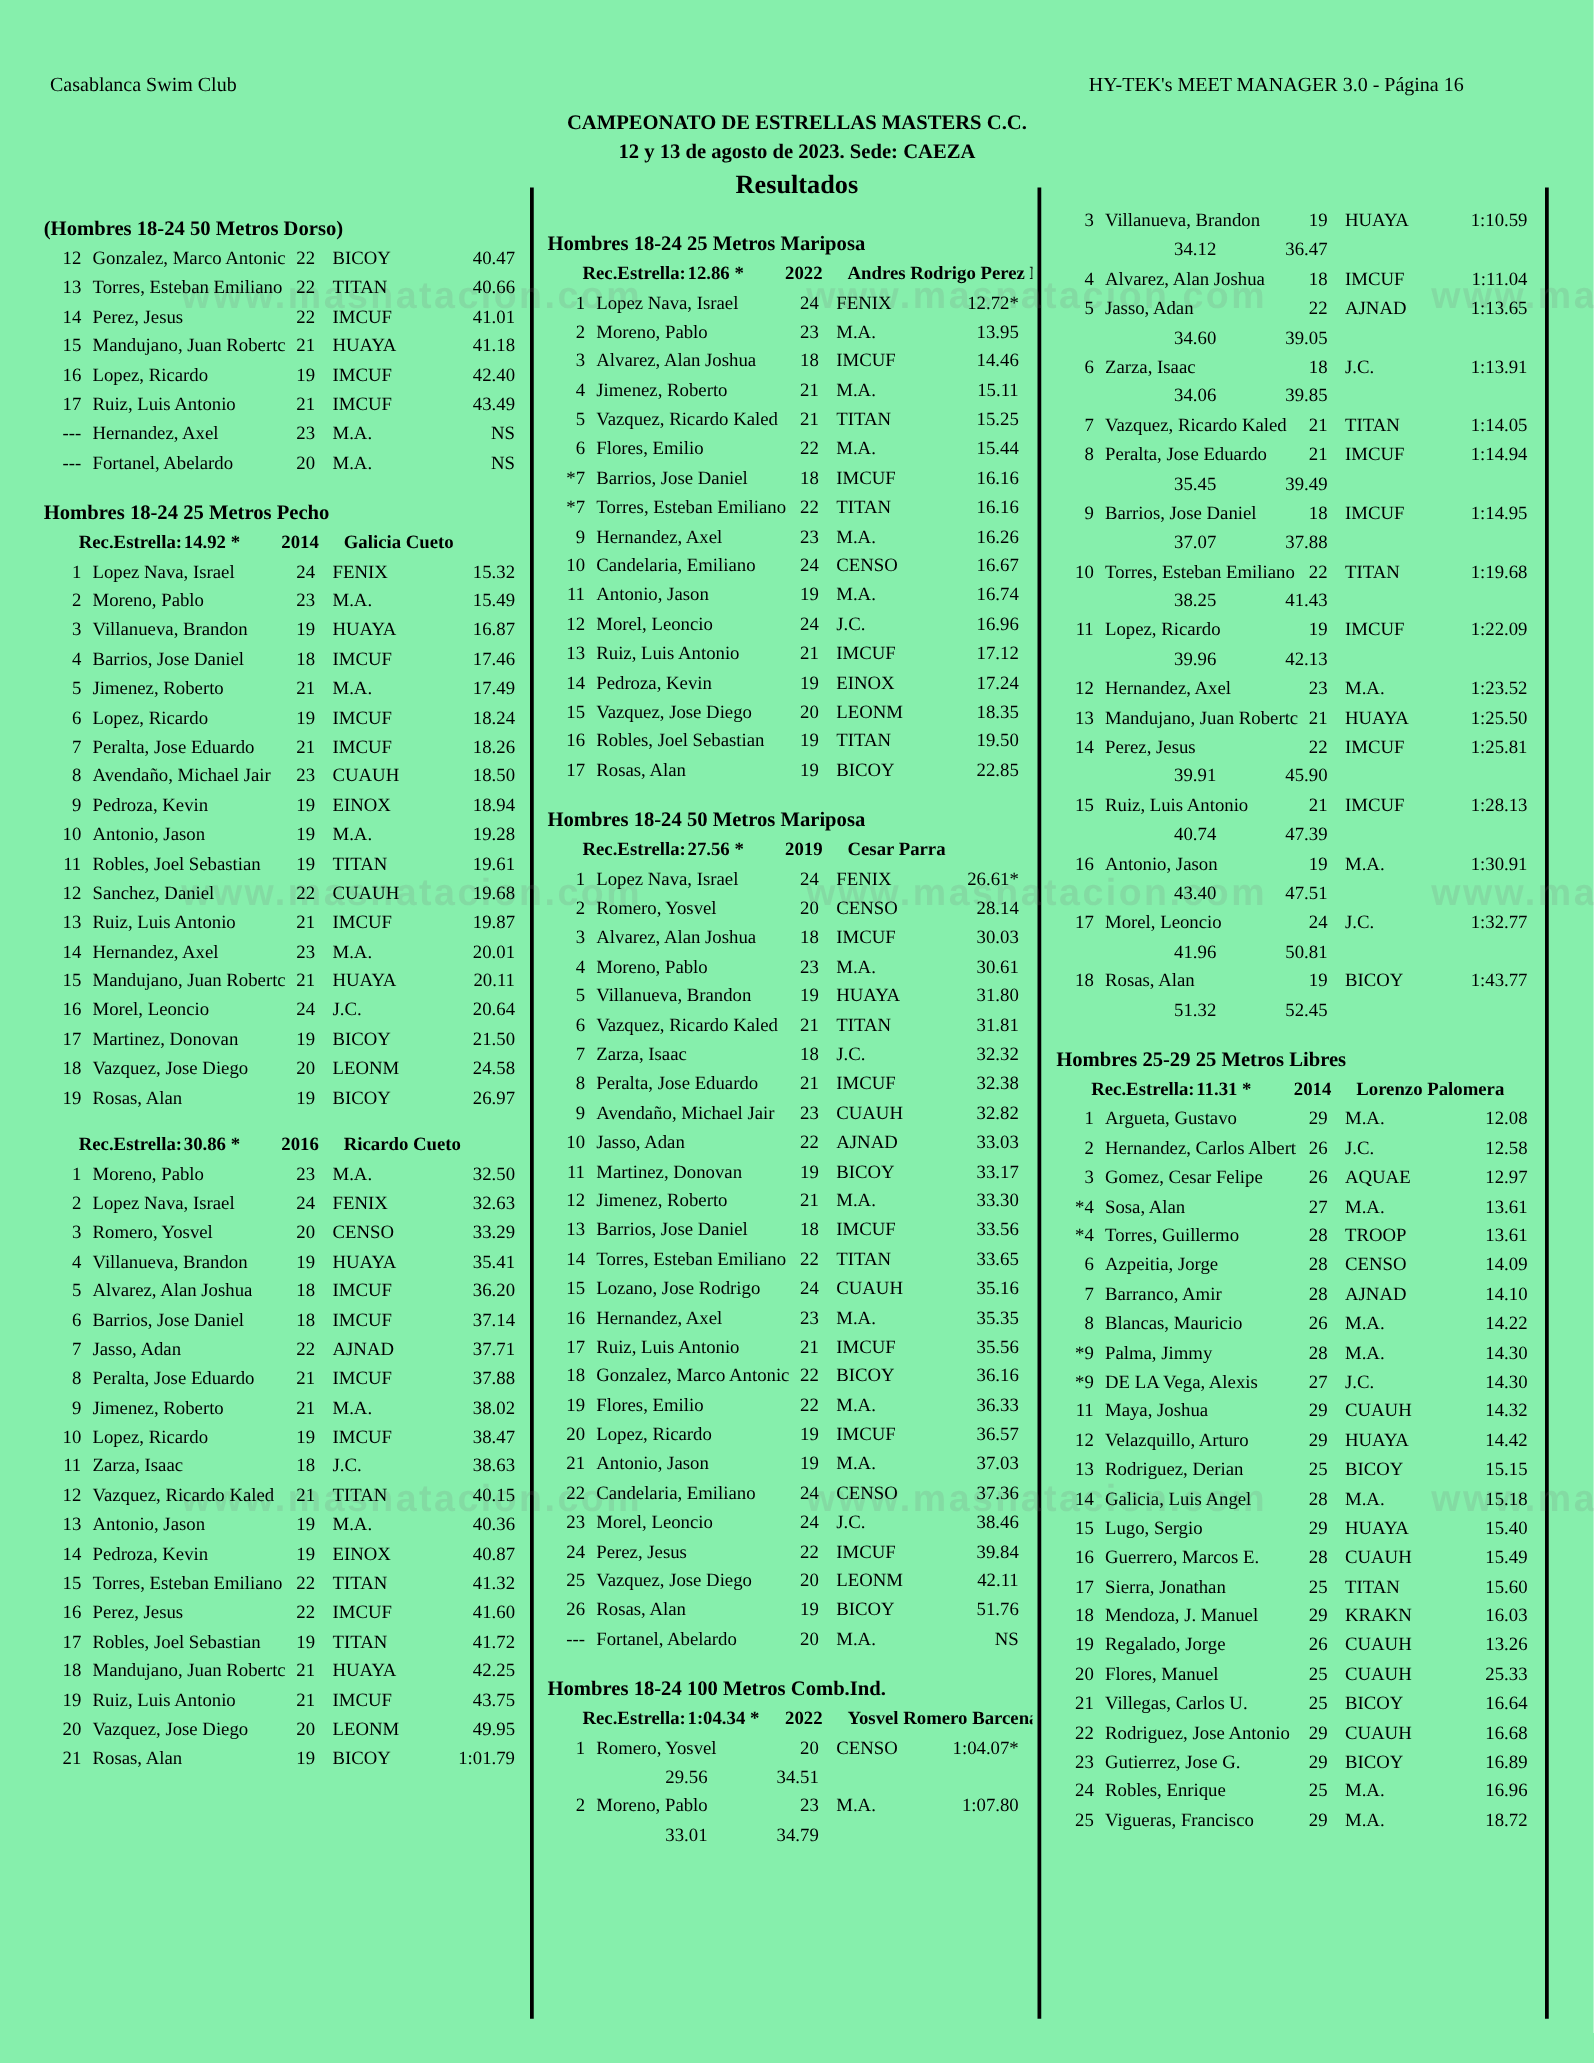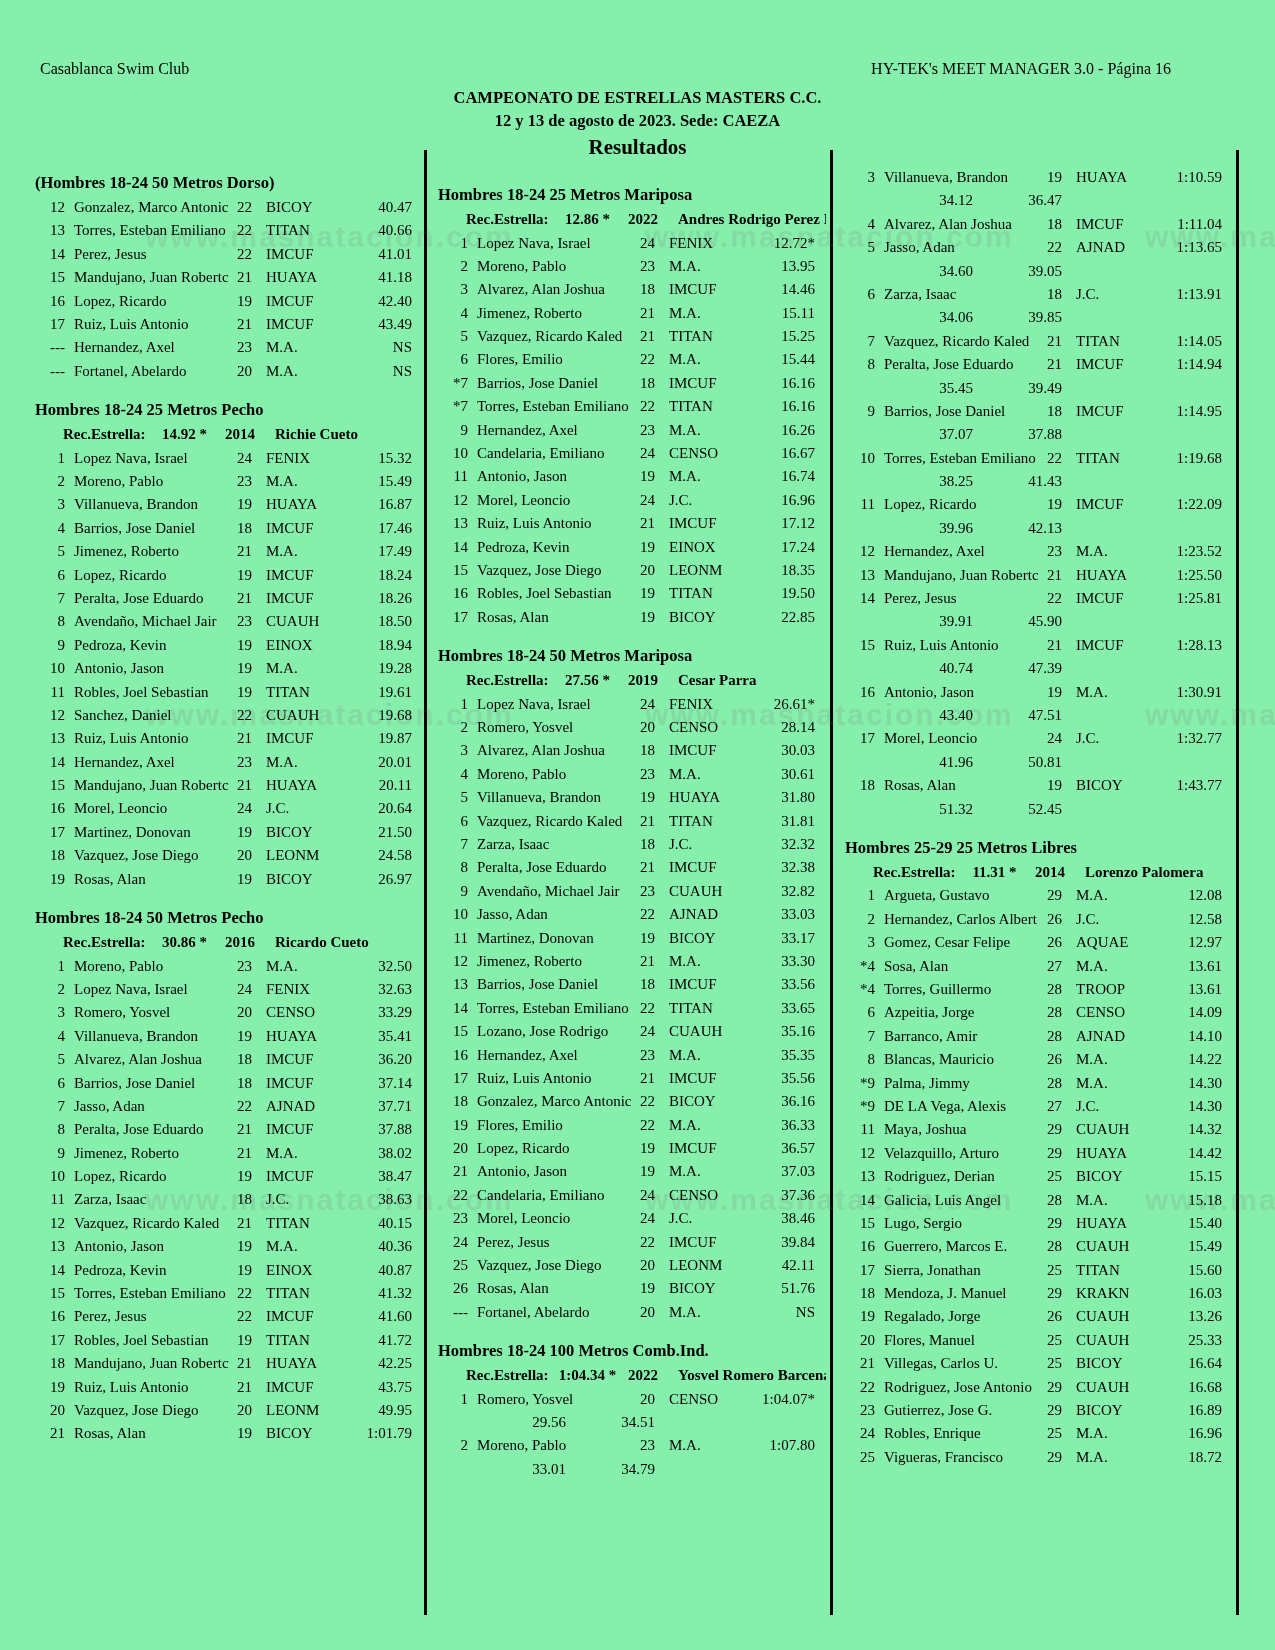--- a/index.html
+++ b/index.html
@@ -16,21 +16,21 @@
   .vrule.r1{left:424px;} .vrule.r2{left:830px;} .vrule.r3{left:1236px;}
   
   .col{position:absolute;top:160px;width:388px;}
   .col.c1{left:35px;padding-top:10px;}
   .col.c2{left:438px;padding-top:22px;}
   .col.c3{left:845px;padding-top:6px;}
   .event + .event{margin-top:14px;}
   .etitle{font-size:16.5px;font-weight:bold;height:26px;line-height:26px;white-space:nowrap;overflow:hidden;margin:0;}
   .rec{position:relative;height:23.5px;line-height:23.5px;font-size:15px;font-weight:bold;padding-left:28px;}
   .rlabel{white-space:nowrap;text-align:center;}
-  .rtime{position:absolute;left:112px;width:75px;text-align:center;white-space:nowrap;}
+  .rtime{position:absolute;left:112px;width:75px;text-align:left;white-space:nowrap;}
   .ryear{position:absolute;left:184px;width:36px;text-align:right;}
   .rholder{position:absolute;left:240px;right:0;white-space:nowrap;overflow:hidden;}
   .row{display:flex;height:23.4px;line-height:23.4px;font-size:15px;}
   .place{width:30px;text-align:right;flex:none;white-space:nowrap;}
   .name{margin-left:9px;width:158px;flex:none;white-space:nowrap;overflow:hidden;}
   .age{width:20px;text-align:right;flex:none;}
   .team{margin-left:14px;width:86px;flex:none;white-space:nowrap;overflow:hidden;}
   .time{flex:1;text-align:right;padding-right:11px;white-space:nowrap;}
   .splits{display:flex;height:23.4px;line-height:23.4px;font-size:15px;padding-left:39px;}
   .split{width:89px;text-align:right;}
@@ -125,21 +125,21 @@
     <span class="team">M.A.</span>
     <span class="time">NS</span>
   </div>
       </section>
       <section class="event">
     <h3 class="etitle">Hombres 18-24 25 Metros Pecho</h3>
     <div class="rec">
       <span class="rlabel">Rec.Estrella:</span>
       <span class="rtime">14.92 *</span>
       <span class="ryear">2014</span>
-      <span class="rholder">Richie Cueto</span>
+      <span class="rholder">Galicia Cueto</span>
     </div>
   <div class="row">
     <span class="place">1</span>
     <span class="name">Lopez Nava, Israel</span>
     <span class="age">24</span>
     <span class="team">FENIX</span>
     <span class="time">15.32</span>
   </div>
         <div class="row">
     <span class="place">2</span>
@@ -262,21 +262,20 @@
   </div>
         <div class="row">
     <span class="place">19</span>
     <span class="name">Rosas, Alan</span>
     <span class="age">19</span>
     <span class="team">BICOY</span>
     <span class="time">26.97</span>
   </div>
       </section>
       <section class="event">
-    <h3 class="etitle">Hombres 18-24 50 Metros Pecho</h3>
     <div class="rec">
       <span class="rlabel">Rec.Estrella:</span>
       <span class="rtime">30.86 *</span>
       <span class="ryear">2016</span>
       <span class="rholder">Ricardo Cueto</span>
     </div>
   <div class="row">
     <span class="place">1</span>
     <span class="name">Moreno, Pablo</span>
     <span class="age">23</span>

